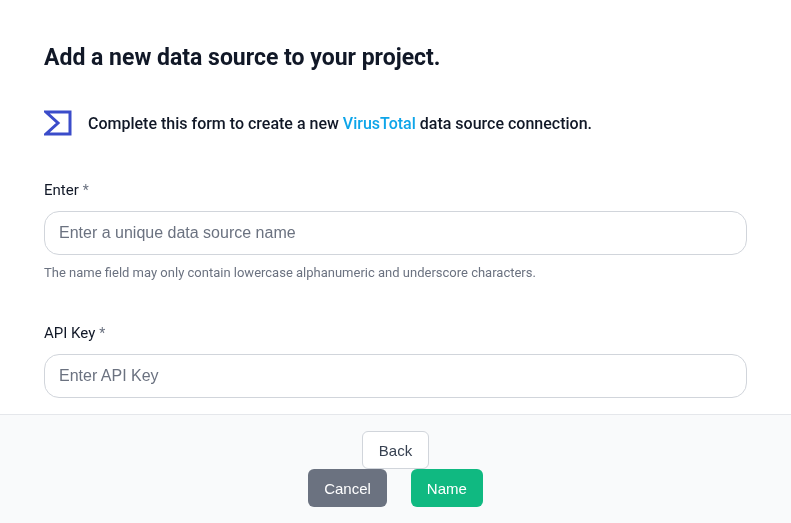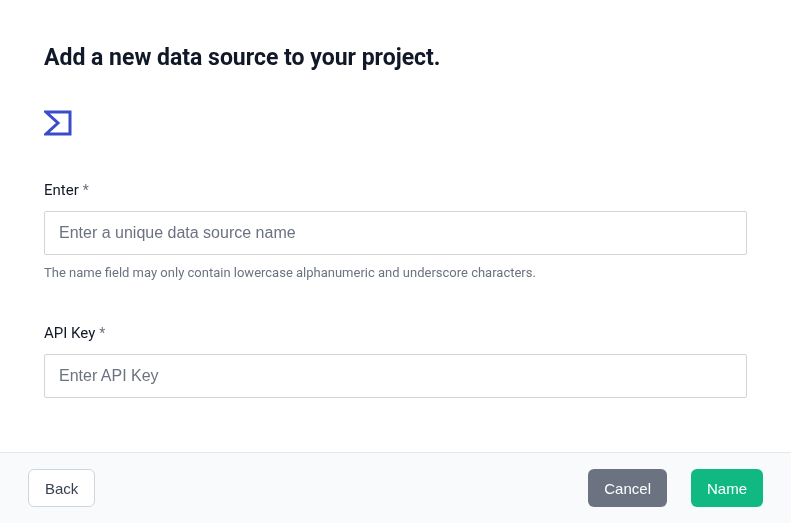--- a/index.html
+++ b/index.html
@@ -65,38 +65,39 @@
       font-size: 14px;
     }
     .text-input {
       width: 100%;
       height: 44px;
       padding: 0 14px;
       font-size: 16px;
       color: #111827;
       background: #ffffff;
       border: 1px solid #D1D5DB;
-      border-radius: 2px;
+      border-radius: 15px;
       outline: none;
     }
     .text-input::placeholder {
       color: #6B7280;
     }
     .help-text {
       margin-top: 10px;
       font-size: 13px;
       color: #6B7280;
     }
     .footer {
       display: flex;
       align-items: center;
       justify-content: space-between;
       padding: 16px 28px;
       background: #F9FAFB;
       border-top: 1px solid #E5E7EB;
+      flex-direction: column;
     }
     .footer-right {
       display: flex;
       gap: 24px;
     }
     .btn {
       display: inline-flex;
       align-items: center;
       justify-content: center;
       height: 38px;
@@ -127,20 +128,23 @@
 
 <div class="content">
   <h1 class="page-title">Add a new data source to your project.</h1>
 
   <div class="banner">
     <span class="banner-icon">
       <svg viewBox="0 0 28 28" width="28" height="28">
         <path d="M 2 3 L 26 3 L 26 25 L 2 25 L 14 14 Z" fill="none" stroke="#3B4CCA" stroke-width="3" stroke-linejoin="miter"></path>
       </svg>
     </span>
+    <div class="banner-text">
+      <span>Complete this form to create a new </span><a href="#" class="provider-link">VirusTotal</a><span> data source connection.</span>
+    </div>
   </div>
 
   <div class="form-group">
     <div class="form-label-row">
       <span class="form-label">Enter</span>
       <span class="req-star">*</span>
     </div>
     <input type="text" class="text-input" placeholder="Enter a unique data source name" style="">
     <div class="help-text">The name field may only contain lowercase alphanumeric and underscore characters.</div>
   </div>

